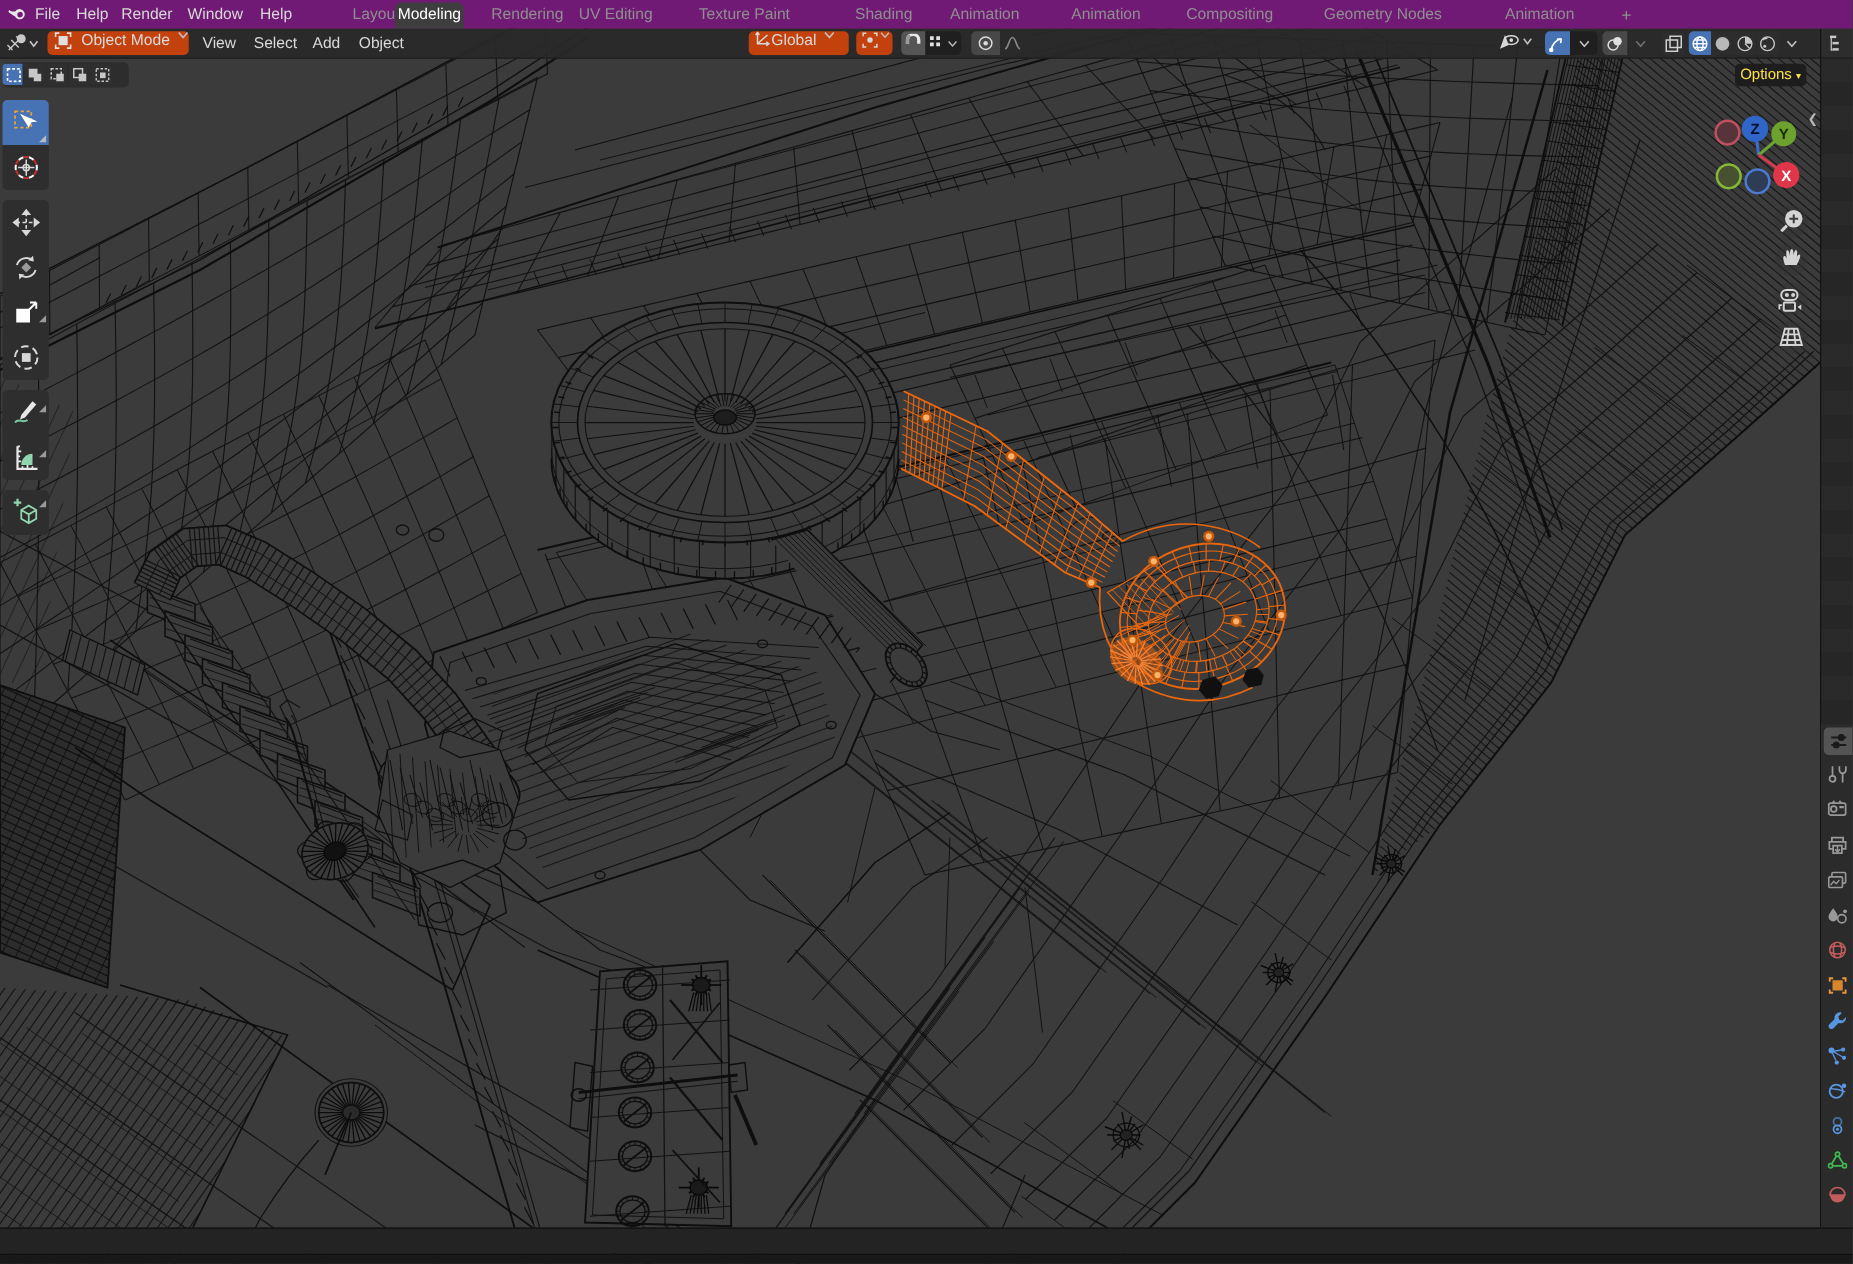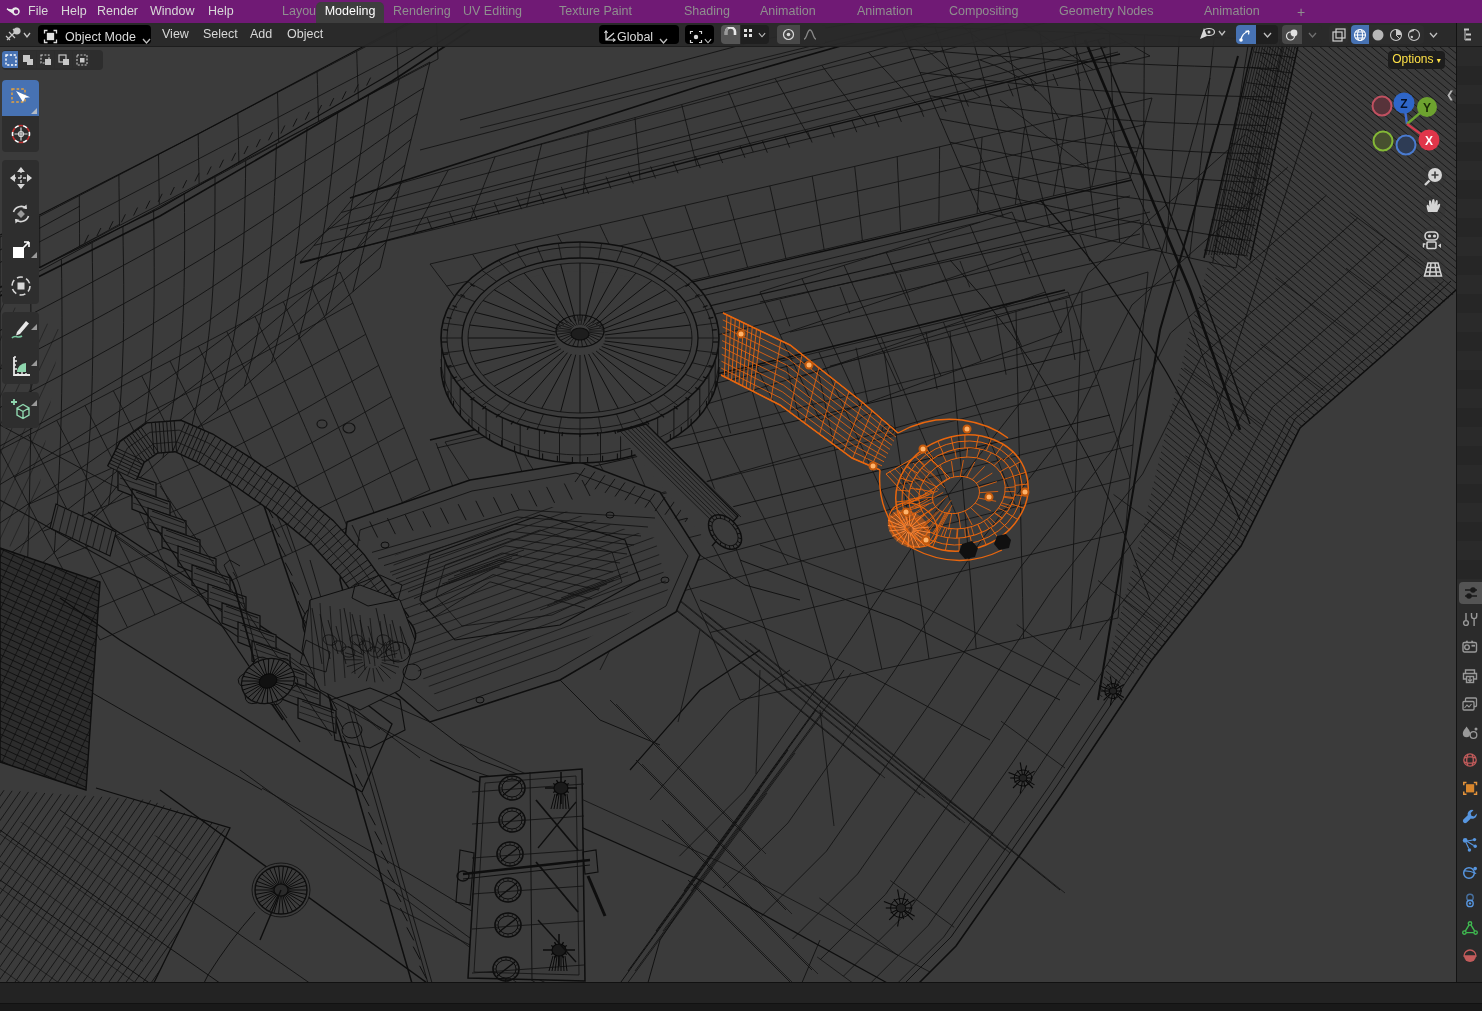--- a/index.html
+++ b/index.html
@@ -2,21 +2,21 @@
 <html><head><meta charset="utf-8"><style>
 *{margin:0;padding:0;box-sizing:border-box}
 html,body{width:1482px;height:1011px;overflow:hidden;background:#3b3b3b;font-family:"Liberation Sans",sans-serif}
 .abs{position:absolute}
 #viewport{position:absolute;left:0;top:0;width:1482px;height:1011px}
 #topbar{position:absolute;left:0;top:0;width:1482px;height:23px;background:#701a75;color:#d2d2d2;font-size:12.5px}
 #topbar .menu{position:absolute;top:4px;color:#d8d8d8}
 #topbar .tab{position:absolute;top:4px;color:#8f8f8f}
 #header{position:absolute;left:0;top:23px;width:1457px;height:24px;background:rgba(41,41,41,0.93);color:#d8d8d8;font-size:12.5px;border-bottom:1px solid rgba(15,15,15,0.5)}
 #header .menu{position:absolute;top:4px}
-.pill{position:absolute;top:2px;height:19px;background:#000000;border-radius:4px;color:#dadada;display:flex;align-items:flex-end;font-size:12.5px;white-space:nowrap}
+.pill{position:absolute;top:2px;height:19px;background:#c2410c;border-radius:4px;color:#dadada;display:flex;align-items:flex-start;font-size:12.5px;white-space:nowrap}
 #toolcol{position:absolute;left:2px;top:80px;width:37px}
 .tbtn{width:37px;height:36px;background:#2e2e2e;display:flex;align-items:center;justify-content:center;position:relative}
 .statusbar{position:absolute;left:0;width:1482px;background:#232323}
 </style></head><body>
 <svg id="viewport" width="1482" height="1011">
     <rect width="1482" height="1011" fill="#3b3b3b"></rect>
     <path d="M0.0,292.0 L0.0,311.2 L0.0,330.5 L0.0,349.8 L0.0,369.0 L0.0,388.2 L0.0,407.5 L0.0,426.8 L0.0,446.0 L0.0,465.2 L0.0,484.5 L0.0,503.8 L0.0,523.0 L0.0,542.2 L0.0,561.5 L0.0,580.8 L0.0,600.0" fill="none" stroke="#121212" stroke-width="0.9" stroke-opacity="1.0"></path>
     <path d="M30.7,275.6 L30.8,295.0 L30.9,314.4 L31.0,333.7 L31.1,353.0 L31.1,372.1 L31.0,391.2 L30.9,410.2 L30.7,429.0 L30.5,447.8 L30.1,466.4 L29.7,484.9 L29.3,503.3 L28.8,521.6 L28.3,539.9 L27.7,558.1 L27.1,576.3" fill="none" stroke="#121212" stroke-width="0.9" stroke-opacity="1.0"></path>
     <path d="M61.4,259.1 L61.7,278.7 L61.9,298.1 L62.0,317.5 L62.1,336.8 L62.1,355.9 L62.0,374.8 L61.7,393.5 L61.3,411.9 L60.8,430.2 L60.2,448.1 L59.4,465.9 L58.5,483.5 L57.6,500.9 L56.5,518.2 L55.4,535.4 L54.3,552.6" fill="none" stroke="#121212" stroke-width="0.9" stroke-opacity="1.0"></path>
     <path d="M92.1,242.7 L92.4,262.3 L92.7,281.8 L92.9,301.2 L93.0,320.4 L92.9,339.4 L92.7,358.1 L92.3,376.5 L91.8,394.5 L91.0,412.2 L90.1,429.6 L88.9,446.7 L87.6,463.5 L86.2,480.1 L84.7,496.4 L83.1,512.7 L81.4,528.9" fill="none" stroke="#121212" stroke-width="0.9" stroke-opacity="1.0"></path>
@@ -1771,21 +1771,21 @@
  <svg class="abs" style="left:6px;top:4px" width="16" height="15" viewBox="0 0 16 15">
       <path d="M6.2,5.2 C7,3.8 8.8,3 10.5,3.4 c2,0.4 3.4,2.2 3.3,4.2 c-0.1,2.1-1.9,3.8-4,3.8 c-1.6,0-3-0.9-3.7-2.3 L1.5,6.1 c-0.5-0.3-0.4-0.9 0.1-1 Z M10,5.5 a2.2,2.2 0 1 0 0.1,4.4 a2.2,2.2 0 0 0 -0.1,-4.4" fill="#e8e8e8" fill-rule="evenodd"></path>
       <path d="M1,4.6 L6,8.2" stroke="#e8e8e8" stroke-width="1.4"></path>
     </svg>
  <span class="menu" style="left:28px">File</span>
  <span class="menu" style="left:61px">Help</span>
  <span class="menu" style="left:97px">Render</span>
  <span class="menu" style="left:150px">Window</span>
  <span class="menu" style="left:208px">Help</span>
  <span class="tab" style="left:282px">Layout</span>
- <div class="abs" style="left:316px;top:2px;width:68px;height:21px;background:#3e3e3e;border-radius:5px 5px 0 0;color:#fff;text-align:center;padding-top:2px;font-size:12.5px">Modeling</div>
+ <div class="abs" style="left:316px;top:2px;width:55px;height:21px;background:#3e3e3e;border-radius:5px 5px 0 0;color:#fff;text-align:center;padding-top:2px;font-size:12.5px">Modeling</div>
  <span class="tab" style="left:393px">Rendering</span>
  <span class="tab" style="left:463px">UV Editing</span>
  <span class="tab" style="left:559px">Texture Paint</span>
  <span class="tab" style="left:684px">Shading</span>
  <span class="tab" style="left:760px">Animation</span>
  <span class="tab" style="left:857px">Animation</span>
  <span class="tab" style="left:949px">Compositing</span>
  <span class="tab" style="left:1059px">Geometry Nodes</span>
  <span class="tab" style="left:1204px">Animation</span>
  <span class="tab" style="left:1297px;font-size:14px">+</span>

